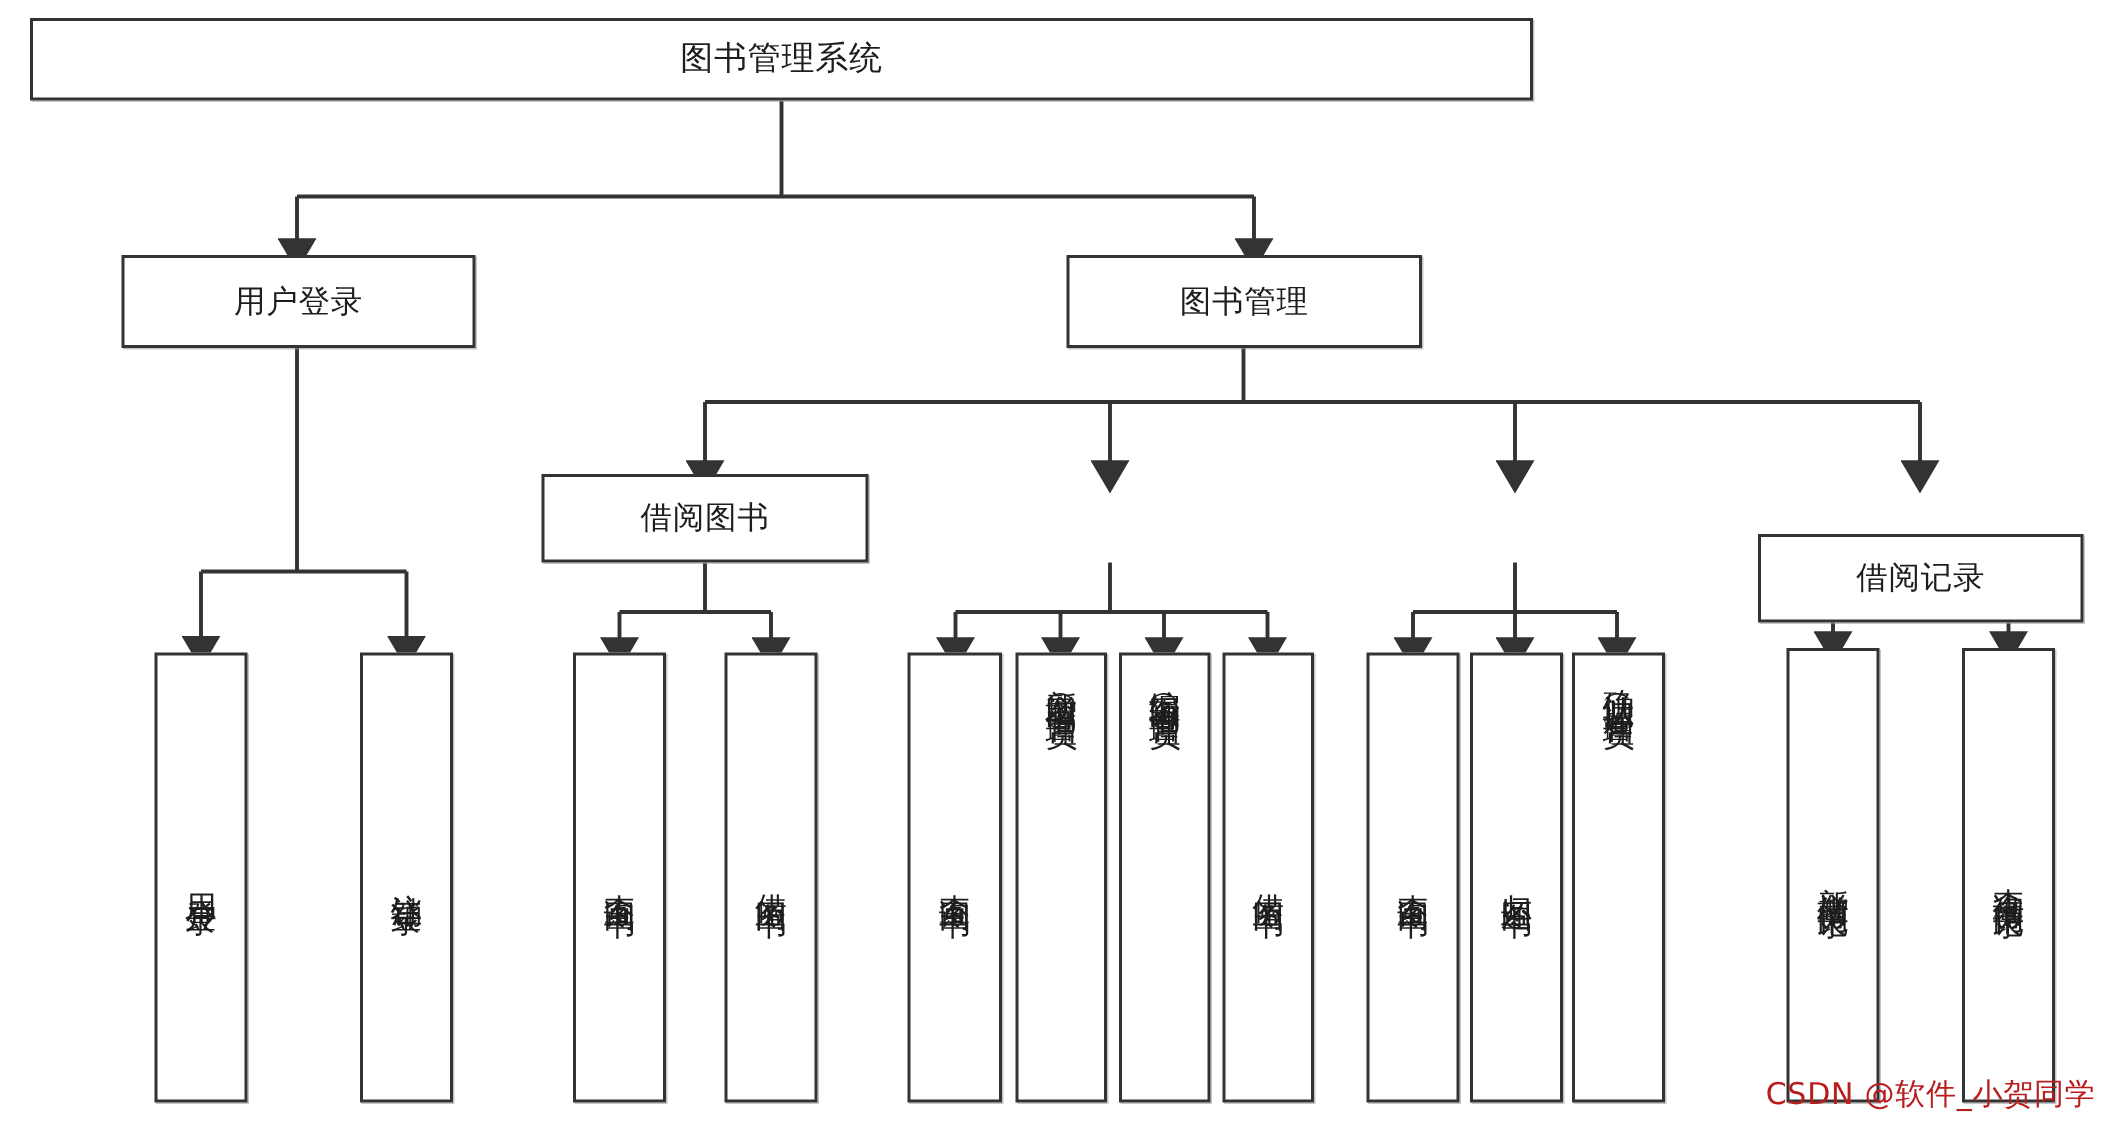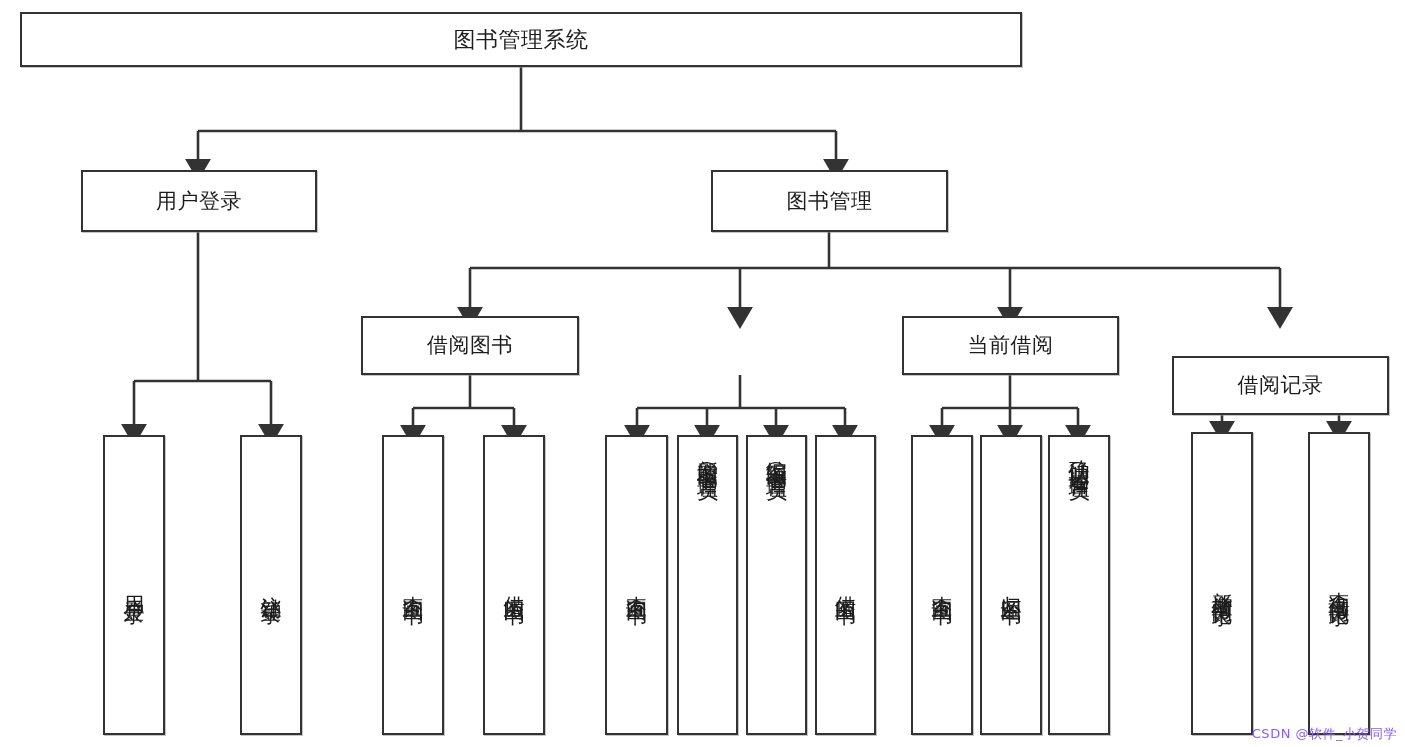--- a/index.html
+++ b/index.html
@@ -64,22 +64,22 @@
     line-height: 1.05;
     letter-spacing: 3px;
   }
   .node.vert.top-aligned {
     align-items: flex-start;
   }
   #watermark {
     position: absolute;
     right: 8px;
     bottom: 4px;
-    font-size: 13px;
-    color: #8b5cf6;
+    font-size: 20px;
+    color: #b91c1c;
     letter-spacing: 0.5px;
     white-space: nowrap;
     user-select: none;
     margin-top: 44px;
   }
 </style>
 </head>
 <body>
 
 <div id="diagram-root">
@@ -141,23 +141,20 @@
   <div class="node horiz" style="left:81px; top:170px; width:236px; height:62px;">
     <span class="node-label">用户登录</span>
   </div>
   <div class="node horiz" style="left:711px; top:170px; width:237px; height:62px;">
     <span class="node-label">图书管理</span>
   </div>
 
   <div class="node horiz" style="left:361px; top:316px; width:218px; height:59px;">
     <span class="node-label">借阅图书</span>
   </div>
-  <div class="node horiz" style="left:902px; top:316px; width:217px; height:59px;">
-    <span class="node-label">当前借阅</span>
-  </div>
   <div class="node horiz" style="left:1172px; top:316px; width:217px; height:59px;margin-top:40px;">
     <span class="node-label">借阅记录</span>
   </div>
 
   <div class="node vert" style="left:103px; top:435px; width:62px; height:300px;">
     <span class="node-label">用户登录</span>
   </div>
   <div class="node vert" style="left:240px; top:435px; width:62px; height:300px;">
     <span class="node-label">注销登录</span>
   </div>

